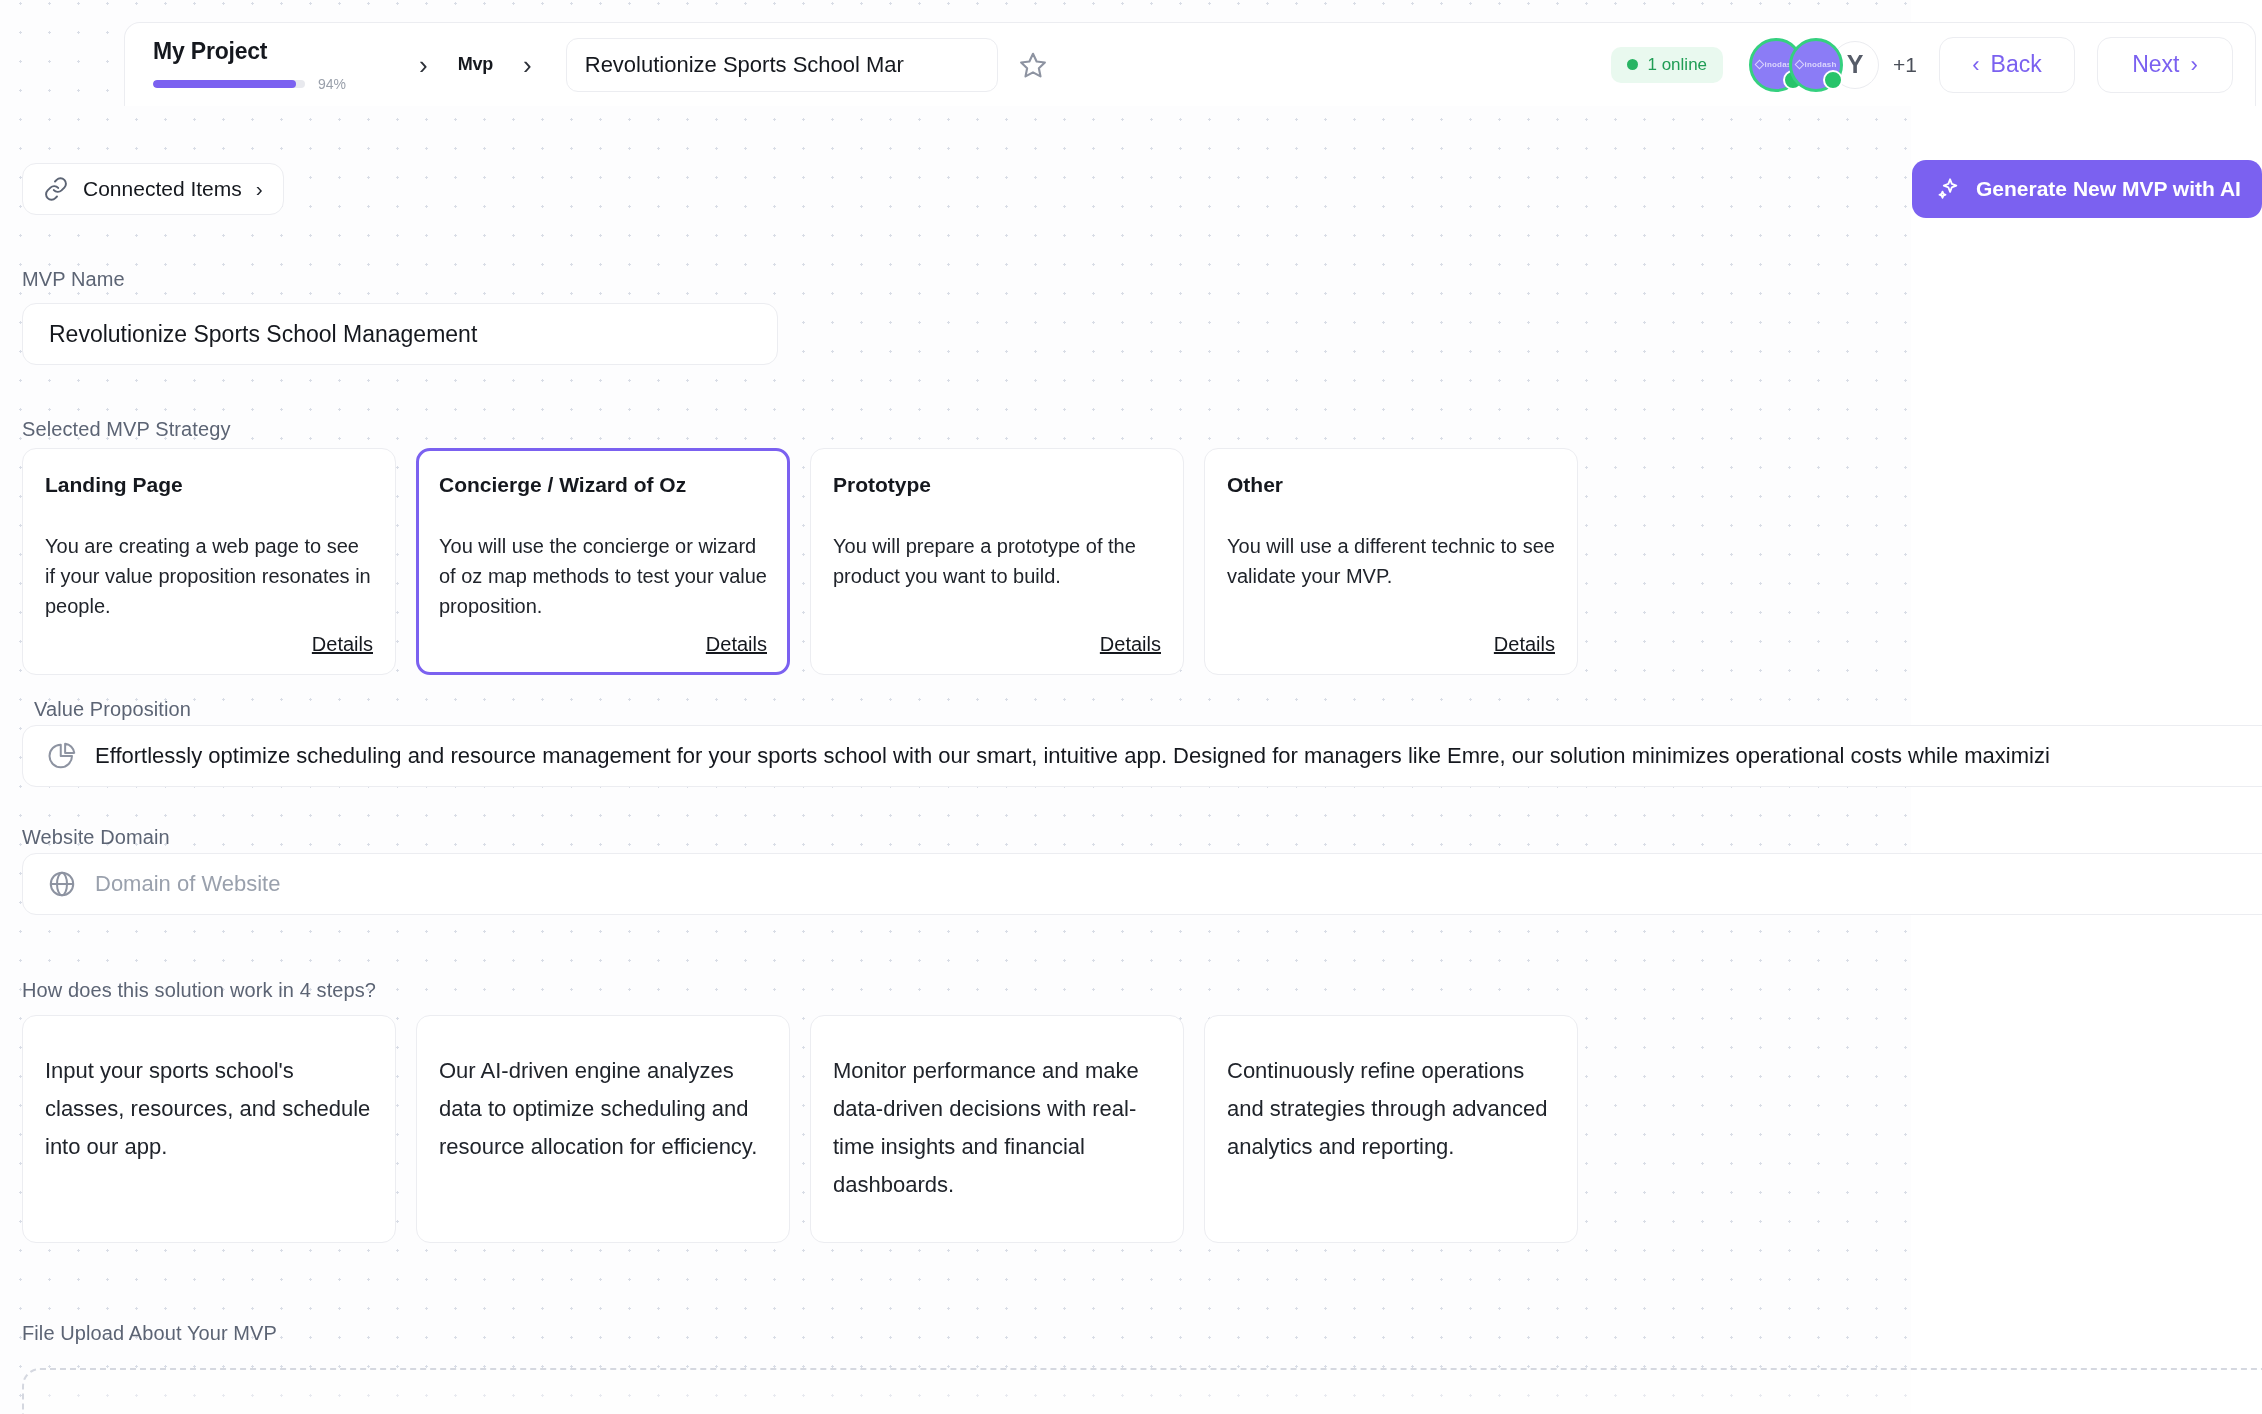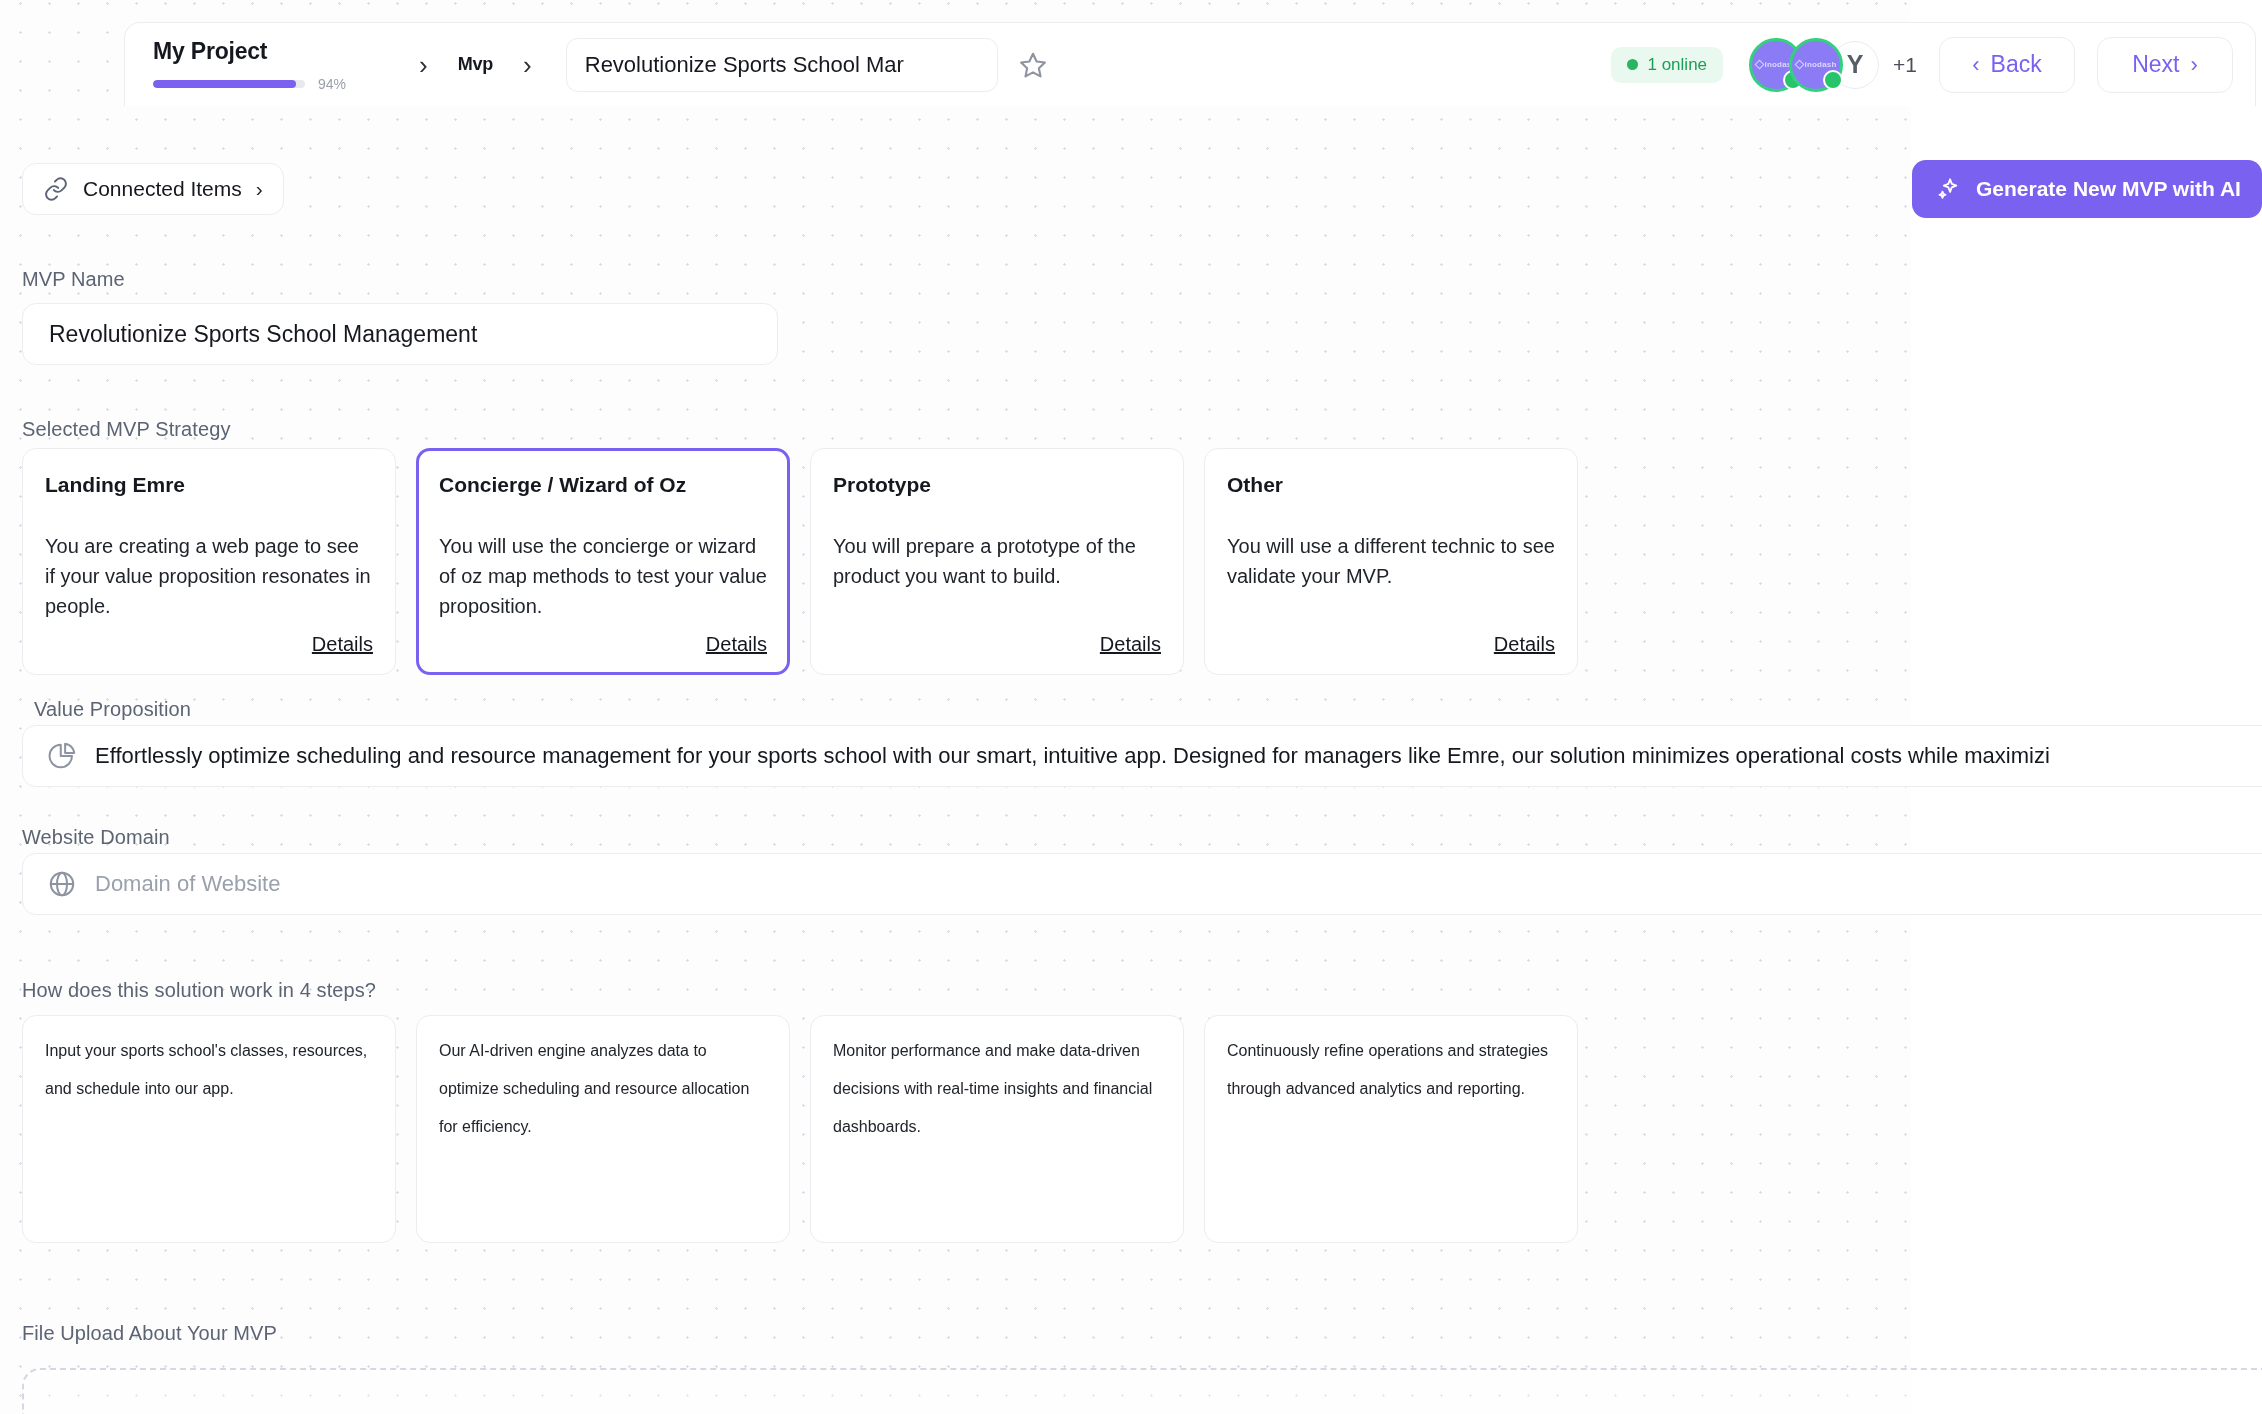--- a/index.html
+++ b/index.html
@@ -176,22 +176,22 @@
   }
 
   
   .steps-row {
     position: absolute; left: 22px; top: 1015px;
     width: 2300px; display: flex; gap: 20px;
   }
   .stepcard {
     width: 374px; flex: 0 0 374px; height: 228px;
     background: #ffffff; border: 1px solid #ecedf1; border-radius: 14px;
-    padding: 16px 22px;
-    font-size: 16px; color: #20242b; line-height: 38px;
+    padding: 36px 22px;
+    font-size: 22px; color: #20242b; line-height: 38px;
   }
 
   
   .upload-zone {
     position: absolute; left: 22px; top: 1368px;
     width: 2300px; height: 120px;
     border: 2px dashed #d5d8e0; border-radius: 18px;
     background: rgba(255,255,255,0.4);
   }
 
@@ -289,21 +289,21 @@
   </div>
 
   <div class="flabel" style="left:22px; top:268px;">MVP Name</div>
   <div class="text-field" style="left:22px; top:303px; width:756px; height:62px;">Revolutionize Sports School Management</div>
 
   <div class="flabel" style="left:22px; top:418px;">Selected MVP Strategy</div>
 
   <div class="strategy-row">
 
     <div class="scard">
-      <div class="stitle">Landing Emre</div>
+      <div class="stitle">Landing Page</div>
       <div class="sdesc">You are creating a web page to see if your value proposition resonates in people.</div>
       <div class="sdetails">Details</div>
     </div>
 
     <div class="scard selected">
       <div class="stitle">Concierge / Wizard of Oz</div>
       <div class="sdesc">You will use the concierge or wizard of oz map methods to test your value proposition.</div>
       <div class="sdetails">Details</div>
     </div>
 

